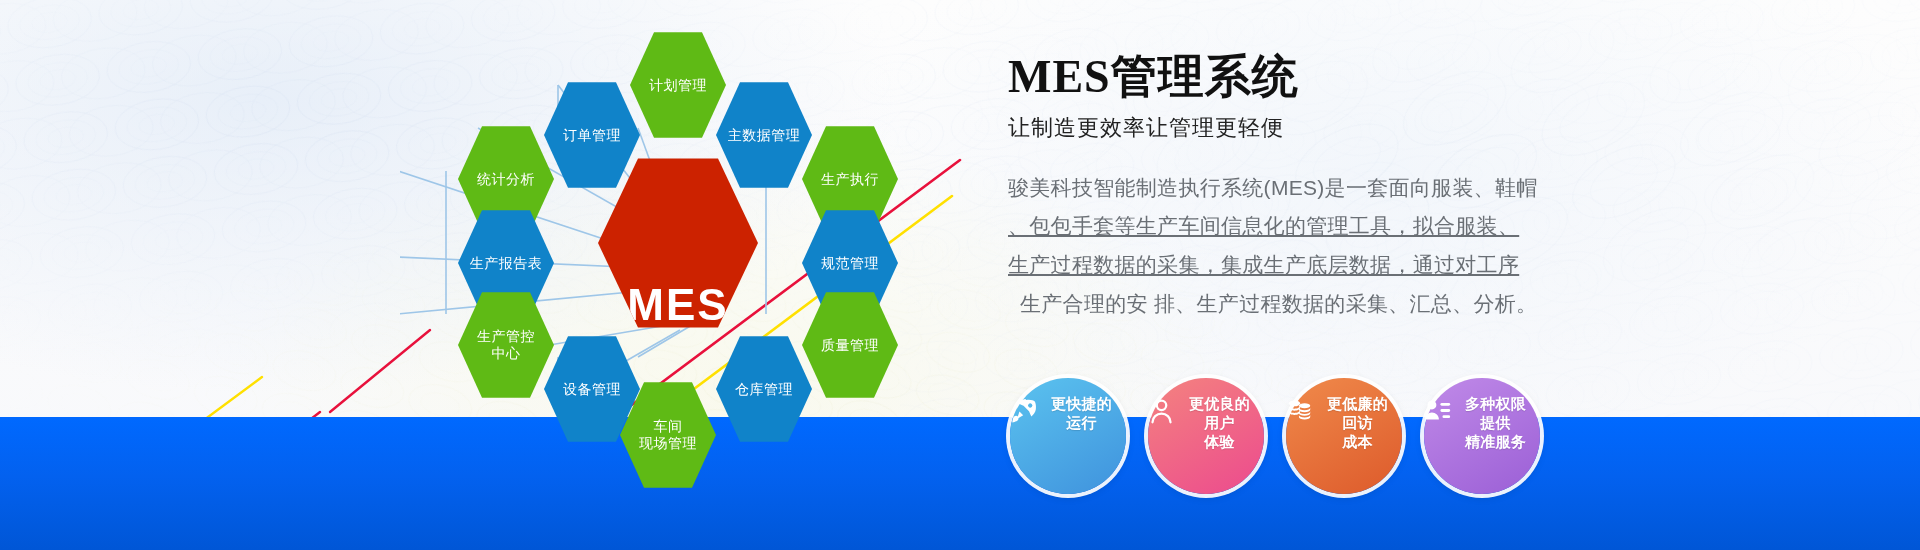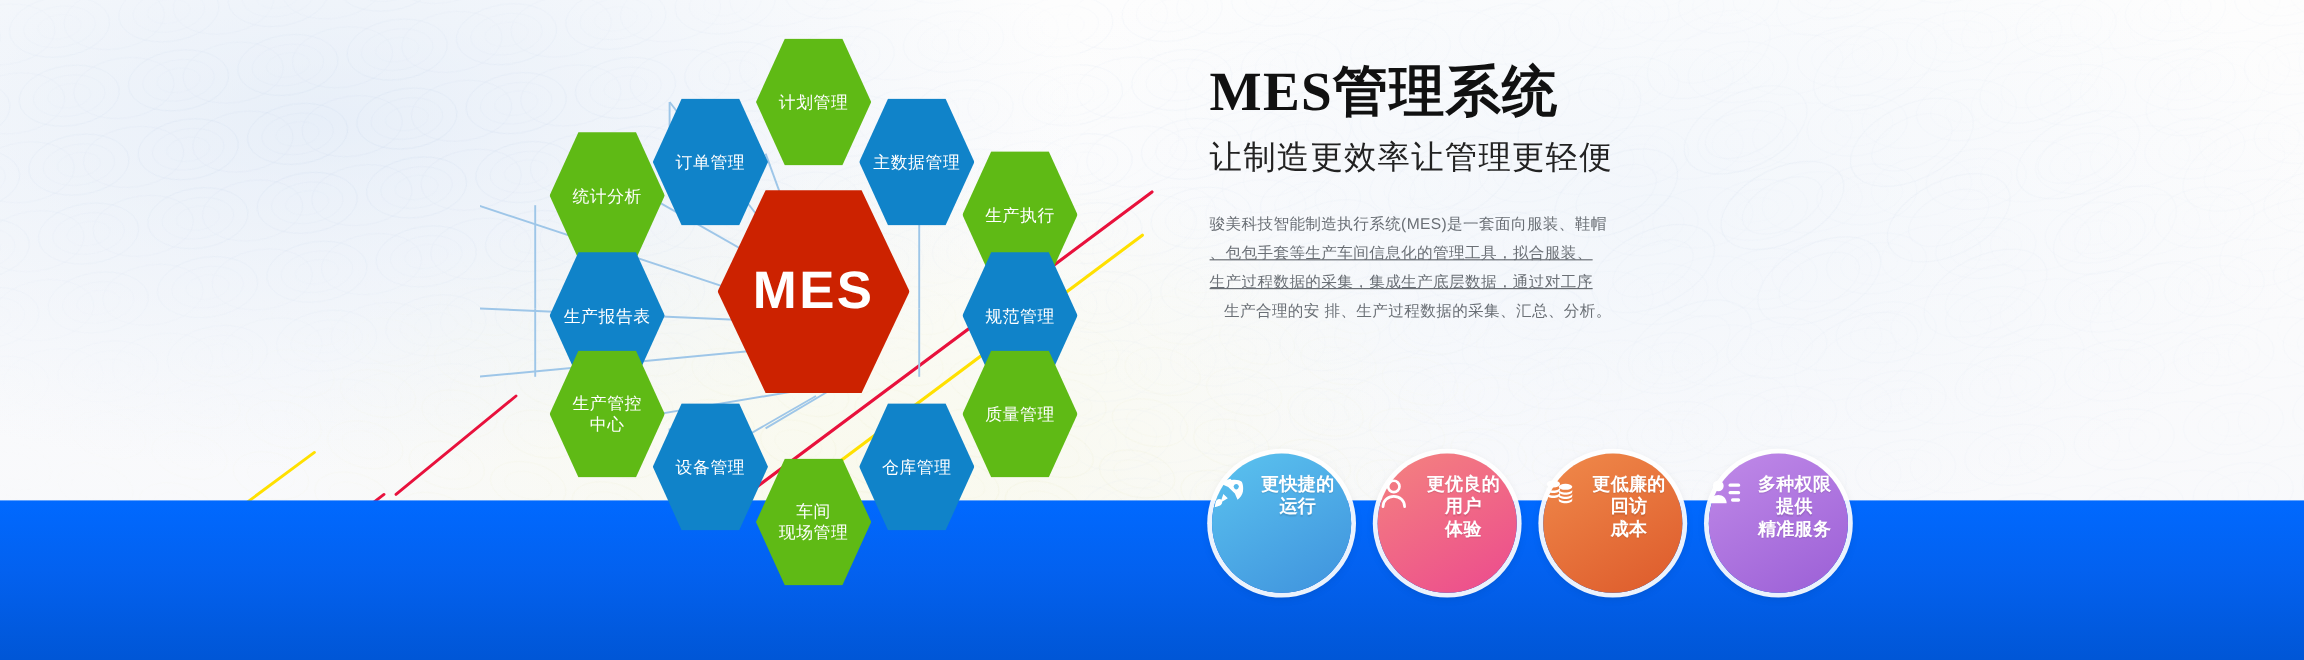--- a/index.html
+++ b/index.html
@@ -44,39 +44,39 @@
     text-align:center;
     color:#ffffff;
     -webkit-clip-path:polygon(25% 2%,75% 2%,100% 50%,75% 98%,25% 98%,0% 50%);
     clip-path:polygon(25% 2%,75% 2%,100% 50%,75% 98%,25% 98%,0% 50%);
     line-height:1.18;
     letter-spacing:.5px;
   }
   .hex span { display:block; padding:0 4px; }
   .hex-green { background:#5fba15; }
   .hex-blue  { background:#1083c9; }
-  .hex-core  { background:#cc2200; }
+  .hex-core  { background:#cc2200;align-items:flex-end; }
 
   .hex-sm { width:96px; height:110px; font-size:14px; }
   .hex-core { width:160px; height:176px; font-size:44px; font-weight:bold; letter-spacing:2px; }
 
   
   #right-panel { position:absolute; left:1008px; top:52px; width:600px; }
   #main-title {
     font-family:"Liberation Serif","DejaVu Serif",serif;
     font-size:46px; font-weight:bold; color:#111; letter-spacing:1px;
     line-height:1.1;
   }
   #sub-title {
     margin-top:10px;
-    font-size:27px; color:#222; letter-spacing:1px;
+    font-size:22px; color:#222; letter-spacing:1px;
   }
   #desc {
     margin-top:26px;
-    font-size:13px; color:#6a6f75; line-height:1.85;
+    font-size:21px; color:#6a6f75; line-height:1.85;
     letter-spacing:.3px;
   }
   #desc .line { display:block; text-align:justify; }
   #desc .line:nth-child(2),
   #desc .line:nth-child(3) { text-indent:0;text-decoration:underline; }
   #desc .line.indent { padding-left:12px; }
 
   
   #badges { position:absolute; left:1010px; top:378px; display:flex; gap:22px; }
   .badge {
@@ -195,21 +195,21 @@
 
     <div class="hex hex-sm hex-green" style="left:230px; top:30px;">
       <span>计划管理</span>
       </div>
     <div class="hex hex-sm hex-blue" style="left:144px; top:80px;">
       <span>订单管理</span>
       </div>
     <div class="hex hex-sm hex-blue" style="left:316px; top:80px;">
       <span>主数据管理</span>
       </div>
-    <div class="hex hex-sm hex-green" style="left:58px; top:108px;">
+    <div class="hex hex-sm hex-green" style="left:58px; top:124px;">
       <span>统计分析</span>
       </div>
     <div class="hex hex-sm hex-green" style="left:402px; top:124px;text-align:center;">
       <span>生产执行</span>
       </div>
     <div class="hex hex-sm hex-blue" style="left:58px; top:208px;">
       <span>生产报告表</span>
       </div>
     <div class="hex hex-sm hex-blue" style="left:402px; top:208px;">
       <span>规范管理</span>
@@ -219,21 +219,21 @@
       </div>
     <div class="hex hex-sm hex-green" style="left:402px; top:290px;">
       <span>质量管理</span>
       </div>
     <div class="hex hex-sm hex-blue" style="left:144px; top:334px;">
       <span>设备管理</span>
       </div>
     <div class="hex hex-sm hex-blue" style="left:316px; top:334px;">
       <span>仓库管理</span>
       </div>
-    <div class="hex hex-sm hex-green" style="left:230px; top:380px;">
+    <div class="hex hex-sm hex-green" style="left:220px; top:380px;">
       <span>车间<br>现场管理</span>
       </div>
   </div>
 
   <div id="right-panel">
     <h1 id="main-title">MES管理系统</h1>
     <div id="sub-title">让制造更效率让管理更轻便</div>
     <div id="desc">
       <span class="line">骏美科技智能制造执行系统(MES)是一套面向服装、鞋帽</span>
       <span class="line">、包包手套等生产车间信息化的管理工具，拟合服装、</span>

